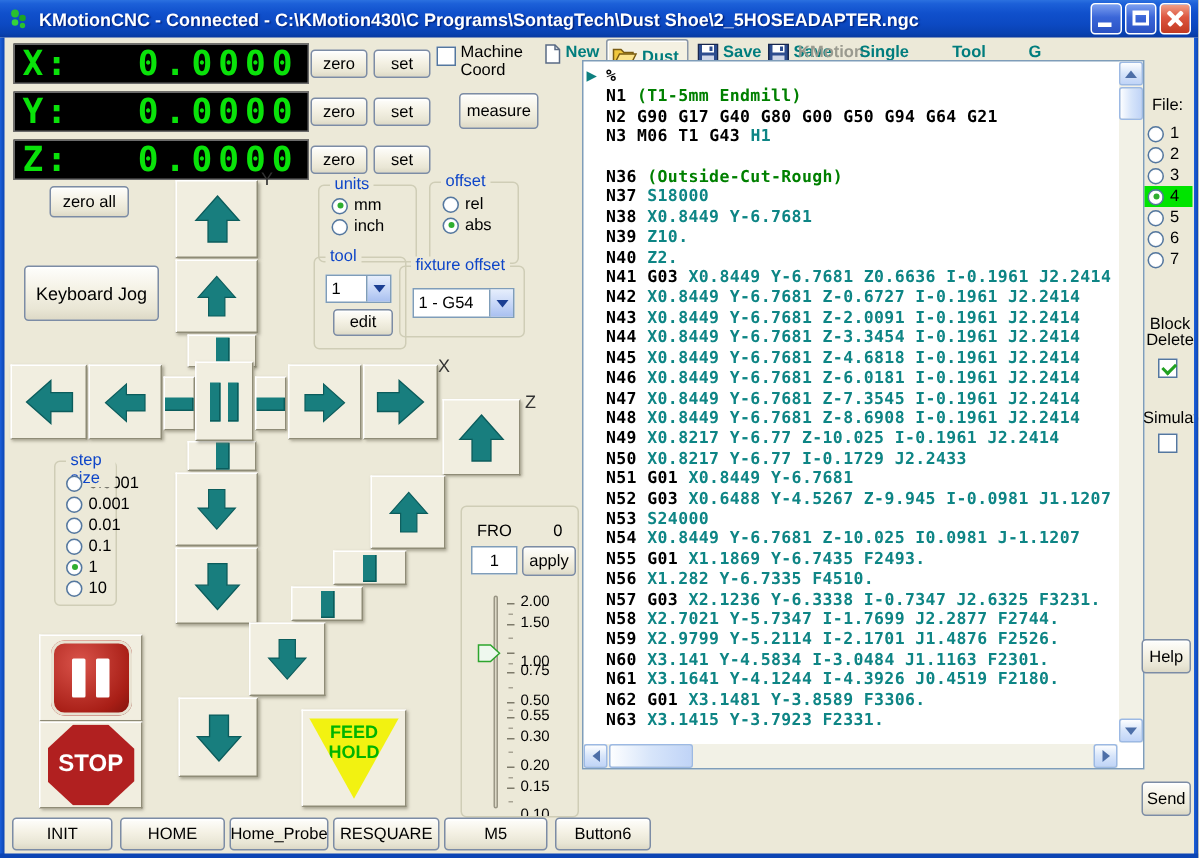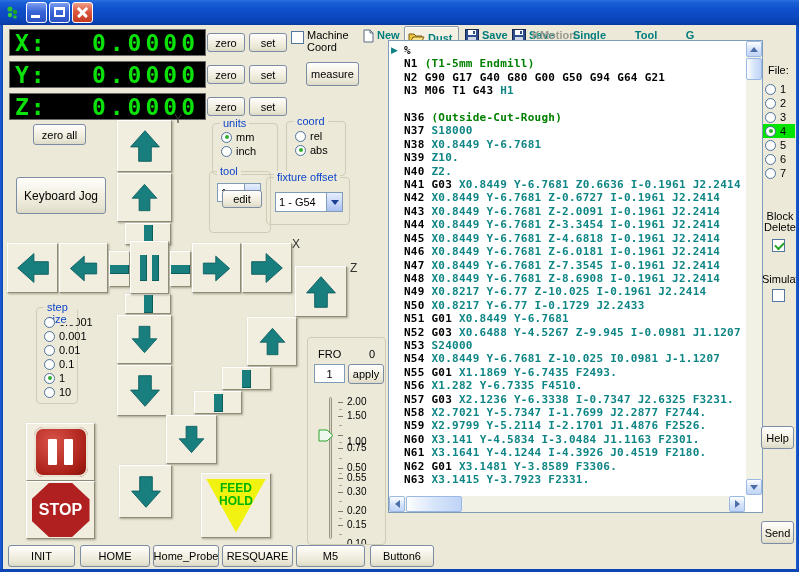--- a/index.html
+++ b/index.html
@@ -116,20 +116,21 @@
 
   <div class="titlebar">
     <span class="appicon">
       <svg width="16" height="16" viewBox="0 0 16 16">
         <circle cx="5" cy="4" r="2.6" fill="#29c12f"></circle>
           <circle cx="10" cy="7" r="2.2" fill="#1da323"></circle>
         <circle cx="5" cy="10" r="2.2" fill="#35d43b"></circle>
           <circle cx="10" cy="12" r="1.8" fill="#29c12f"></circle>
       </svg>
     </span>
+    <span class="title">KMotionCNC - Connected - C:\KMotion430\C Programs\SontagTech\Dust Shoe\2_5HOSEADAPTER.ngc</span>
     <span class="wbtns">
       <span class="wb">
           <span class="bar"></span>
         </span>
       <span class="wb">
           <span class="box"></span>
         </span>
       <span class="wb close">
           <span class="x1"></span>
           <span class="x2"></span>
@@ -312,41 +313,41 @@
           <span class="radio sel"></span>
           <span>mm</span>
         </div>
         <div class="rrow">
           <span class="radio"></span>
           <span>inch</span>
         </div>
       </div>
   </div>
   <div class="grp" style="left:286px;top:121px;width:60px;height:55px">
-    <span class="glabel">coord</span>
+    <span class="glabel">offset</span>
     <div class="radio-col" style="padding:7px 0 0 6px">
         <div class="rrow">
           <span class="radio"></span>
           <span>rel</span>
         </div>
         <div class="rrow">
           <span class="radio sel"></span>
           <span>abs</span>
         </div>
       </div>
   </div>
   <div class="grp" style="left:209px;top:171px;width:62px;height:62px">
     <span class="glabel">tool</span>
     <div class="combo" style="left:7px;top:11px;width:44px;height:19px">
       <span class="cval">1</span>
       <span class="cbtn">
           <span class="tri-down"></span>
         </span>
     </div>
-    <div class="btn" style="left:12px;top:18px;width:40px;height:18px">edit</div>
+    <div class="btn" style="left:12px;top:34px;width:40px;height:18px">edit</div>
   </div>
   <div class="grp" style="left:266px;top:177px;width:84px;height:48px">
     <span class="glabel">fixture offset</span>
     <div class="combo" style="left:8px;top:14px;width:68px;height:20px">
       <span class="cval">1 - G54</span>
       <span class="cbtn">
           <span class="tri-down"></span>
         </span>
     </div>
   </div>

